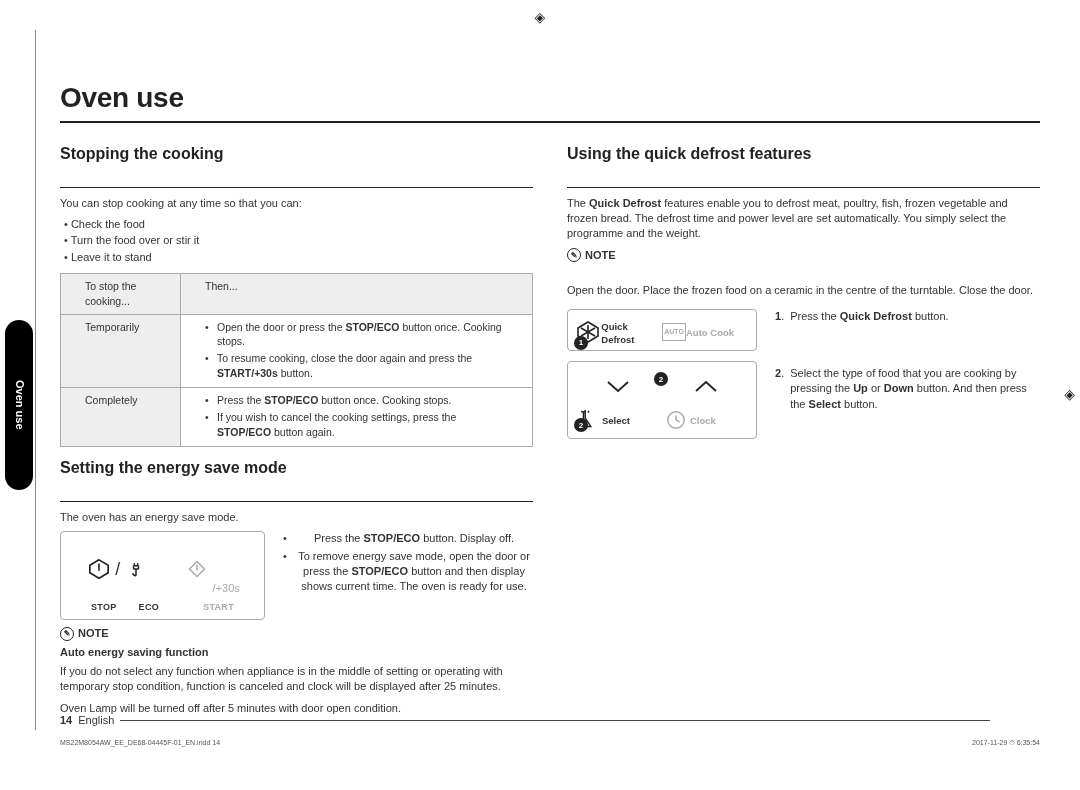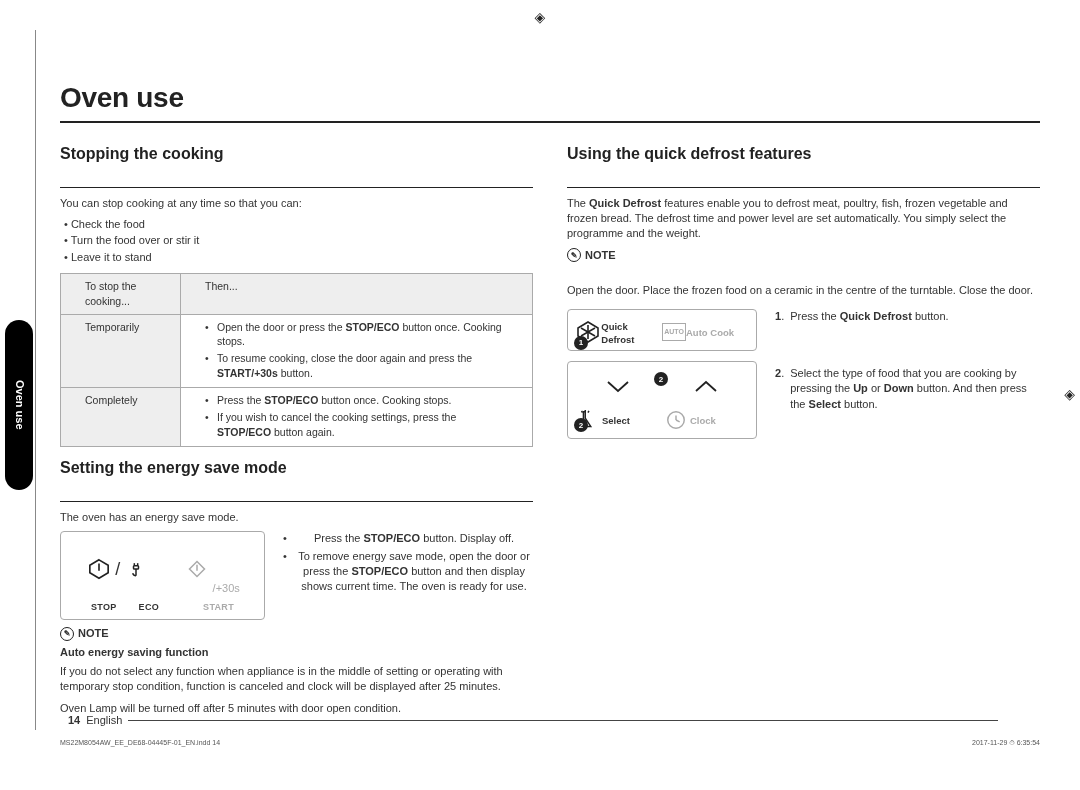--- a/index.html
+++ b/index.html
@@ -159,21 +159,21 @@
     font-size:8px;
     font-weight:bold;
   }
 
   .step-list { list-style:none; }
   .step-list li { display:flex; gap:6px; margin-bottom:42px; }
   .step-list li .step-txt { flex:1; }
 
   .footer {
     position:absolute;
-    left:8px; bottom:22px;
+    left:0; bottom:22px;
     display:flex;
     align-items:center;
     gap:6px;
     font-size:11px;
   }
   .footer b { font-weight:bold; }
   .footer-line { height:1px; background:#444; width:870px; }
 
   .imprint {
     position:absolute;

